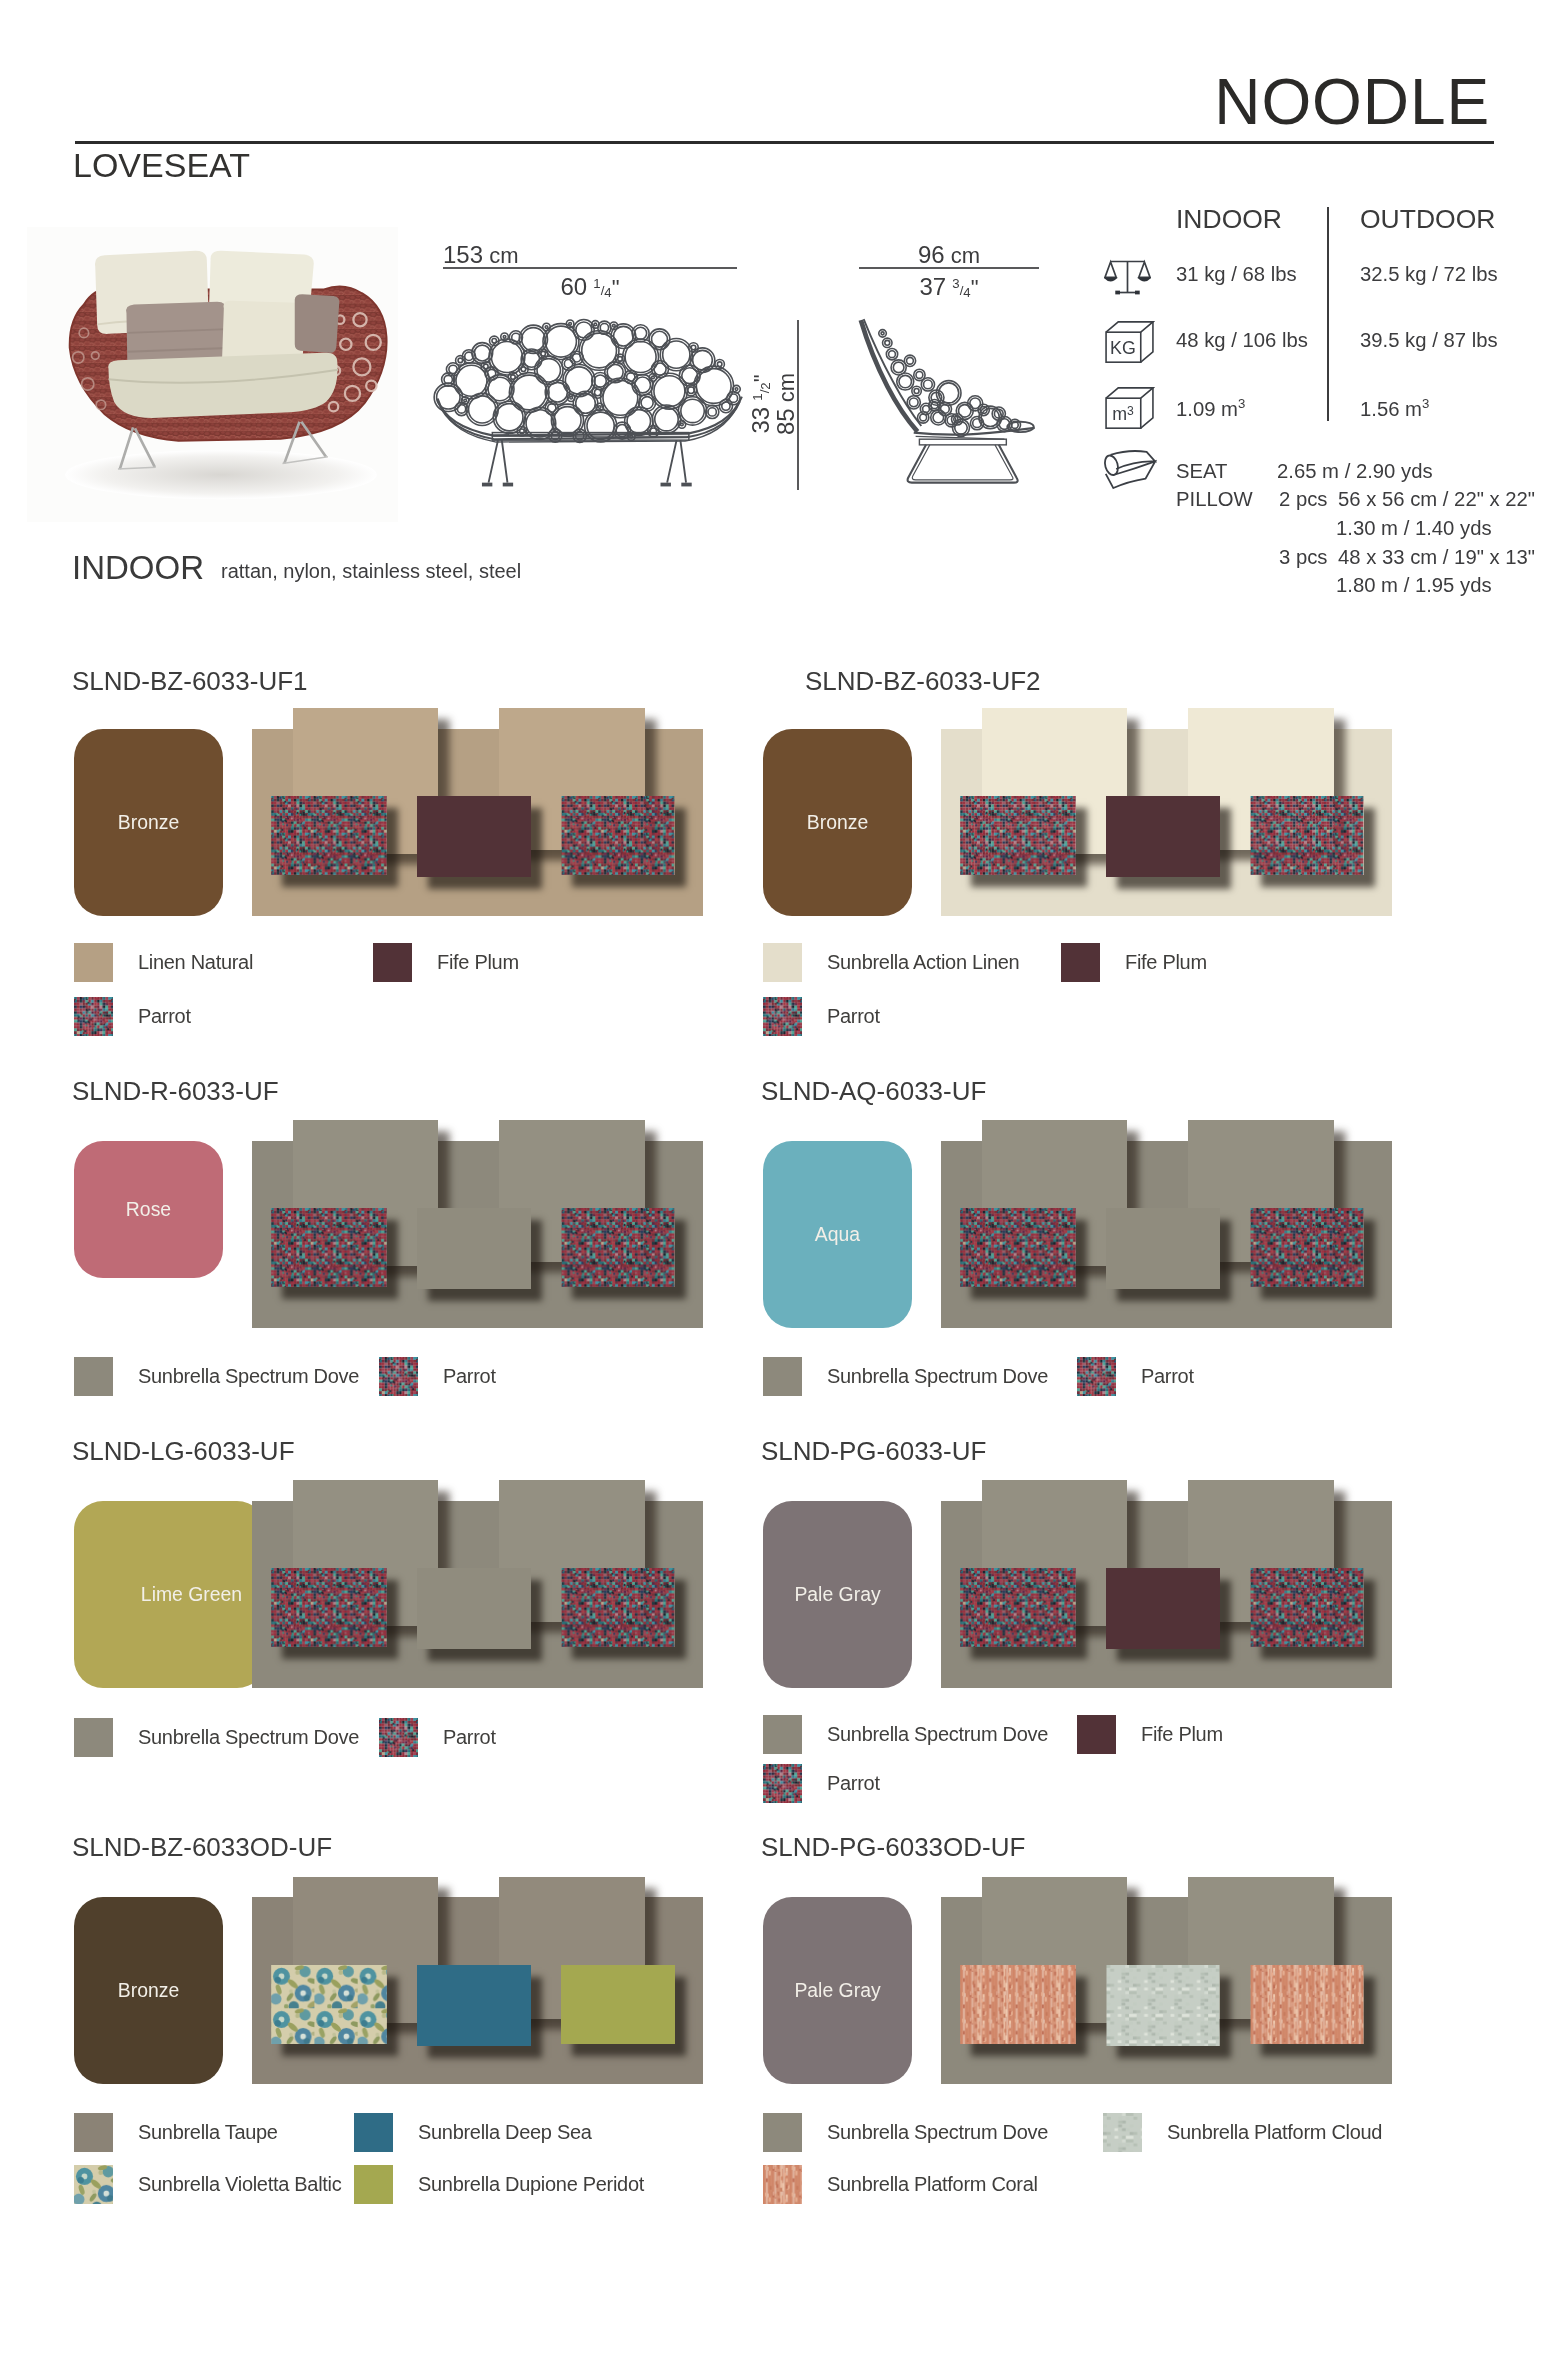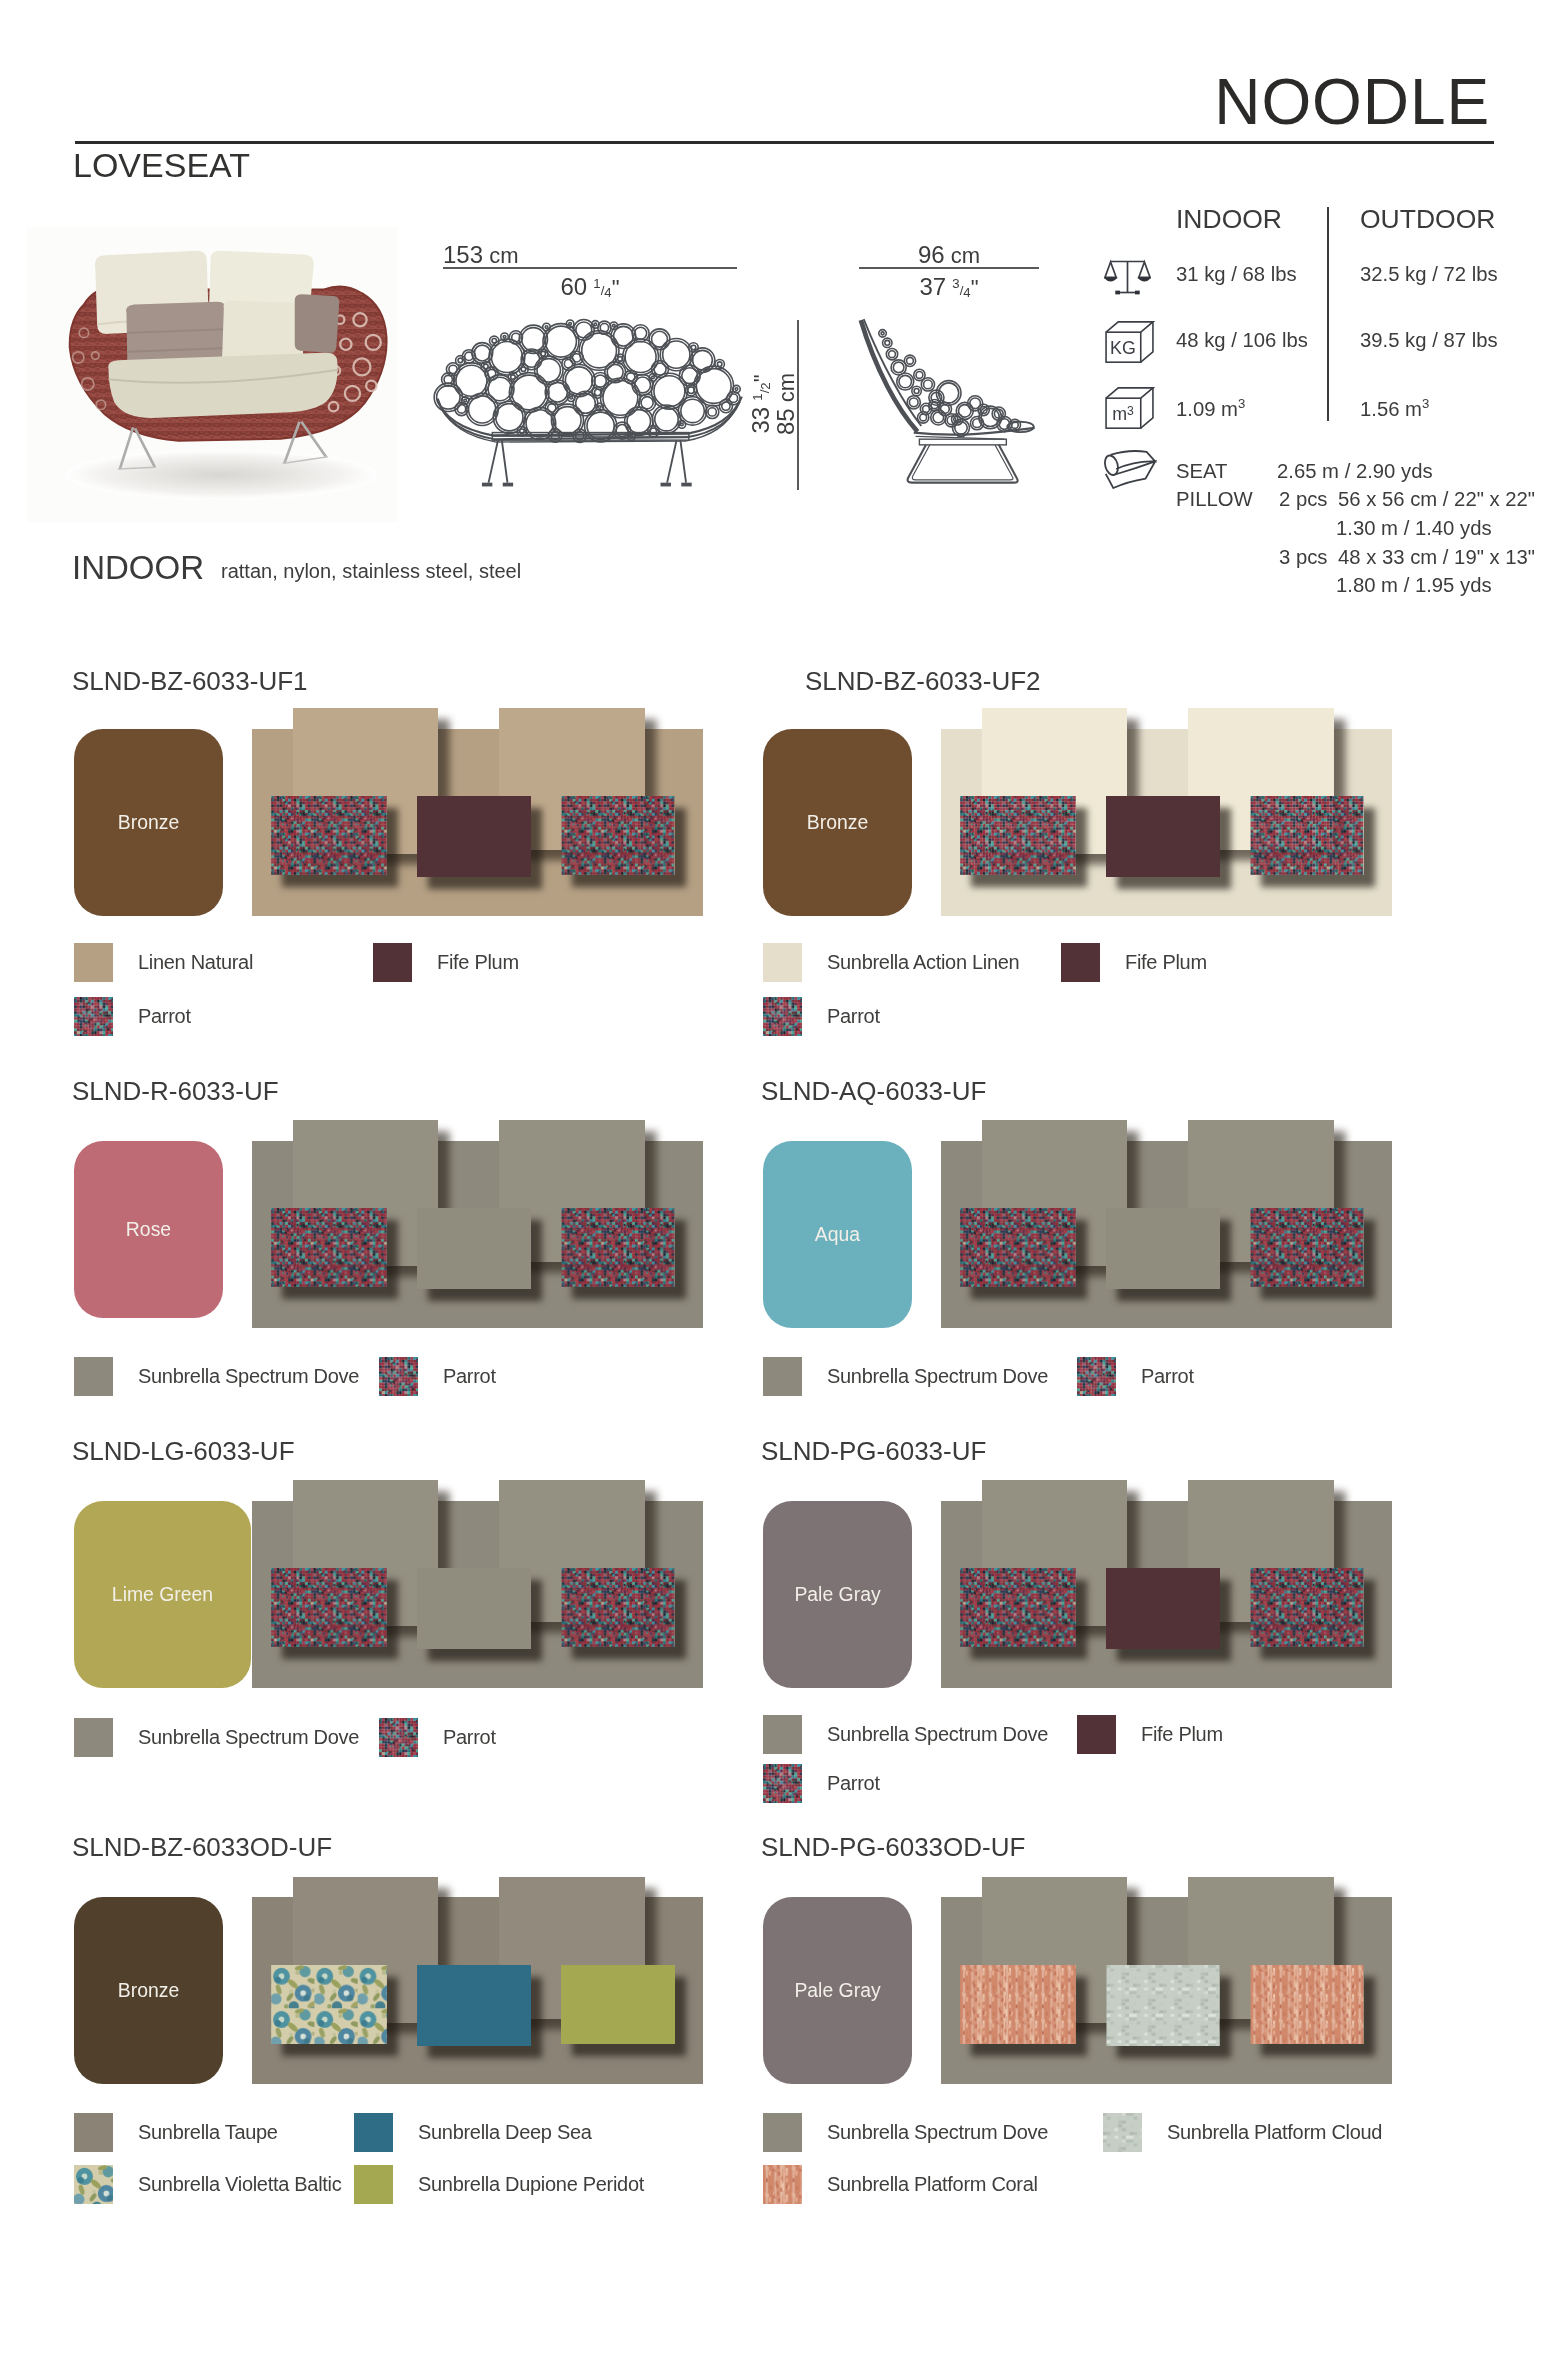--- a/index.html
+++ b/index.html
@@ -809,21 +809,21 @@
 <div class="abs" style="left:1061px;top:943px;width:39px;height:39px;background:#523237;"></div>
 <div class="abs legtxt" style="left:1125px;top:943px;height:39px;line-height:39px;">Fife Plum</div>
 
 <div class="abs" style="left:763px;top:997px;width:39px;height:39px;"><svg width="39" height="39" viewBox="0 0 41 41">
       <rect width="41" height="41" fill="url(#parrot)"></rect>
     </svg></div>
 <div class="abs legtxt" style="left:827px;top:997px;height:39px;line-height:39px;">Parrot</div>
 
 <div class="abs sectitle" style="left:72px;top:1076px;">SLND-R-6033-UF</div>
 
-<div class="abs swlab" style="left:74px;top:1141px;width:149px;height:177px;background:#bf6b76;">Rose</div>
+<div class="abs swlab" style="left:74px;top:1141px;width:149px;height:137px;background:#bf6b76;">Rose</div>
 
 <div class="abs" style="left:252px;top:1141px;width:451px;height:187px;background:#8d897c;z-index:1;"></div>
 
 <div class="abs" style="left:293px;top:1120px;width:145px;height:146px;background:#8d897c;box-shadow:12.3px 11.4px 7.6px rgba(38,31,23,.62);z-index:2;filter:brightness(1.05);"></div>
 
 <div class="abs" style="left:499px;top:1120px;width:146px;height:142px;background:#8d897c;box-shadow:12.3px 11.4px 7.6px rgba(38,31,23,.62);z-index:2;filter:brightness(1.05);"></div>
 
 <div class="abs" style="left:271px;top:1208px;width:116px;height:79px;box-shadow:11.4px 12.3px 6.6px rgba(30,24,18,.66);z-index:3;"><svg width="116" height="79" viewBox="0 0 123 84">
       <rect width="123" height="84" fill="url(#parrot)"></rect>
     </svg></div>
@@ -865,21 +865,21 @@
 <div class="abs" style="left:763px;top:1357px;width:39px;height:39px;background:#8d897c;"></div>
 <div class="abs legtxt" style="left:827px;top:1357px;height:39px;line-height:39px;">Sunbrella Spectrum Dove</div>
 
 <div class="abs" style="left:1077px;top:1357px;width:39px;height:39px;"><svg width="39" height="39" viewBox="0 0 41 41">
       <rect width="41" height="41" fill="url(#parrot)"></rect>
     </svg></div>
 <div class="abs legtxt" style="left:1141px;top:1357px;height:39px;line-height:39px;">Parrot</div>
 
 <div class="abs sectitle" style="left:72px;top:1436px;">SLND-LG-6033-UF</div>
 
-<div class="abs swlab" style="left:74px;top:1501px;width:177px;height:187px;background:#b2a755;">Lime Green</div>
+<div class="abs swlab" style="left:74px;top:1501px;width:149px;height:187px;background:#b2a755;padding-left:43px;">Lime Green</div>
 
 <div class="abs" style="left:252px;top:1501px;width:451px;height:187px;background:#8d897c;z-index:1;"></div>
 
 <div class="abs" style="left:293px;top:1480px;width:145px;height:146px;background:#8d897c;box-shadow:12.3px 11.4px 7.6px rgba(38,31,23,.62);z-index:2;filter:brightness(1.05);"></div>
 
 <div class="abs" style="left:499px;top:1480px;width:146px;height:142px;background:#8d897c;box-shadow:12.3px 11.4px 7.6px rgba(38,31,23,.62);z-index:2;filter:brightness(1.05);"></div>
 
 <div class="abs" style="left:271px;top:1568px;width:116px;height:79px;box-shadow:11.4px 12.3px 6.6px rgba(30,24,18,.66);z-index:3;"><svg width="116" height="79" viewBox="0 0 123 84">
       <rect width="123" height="84" fill="url(#parrot)"></rect>
     </svg></div>

